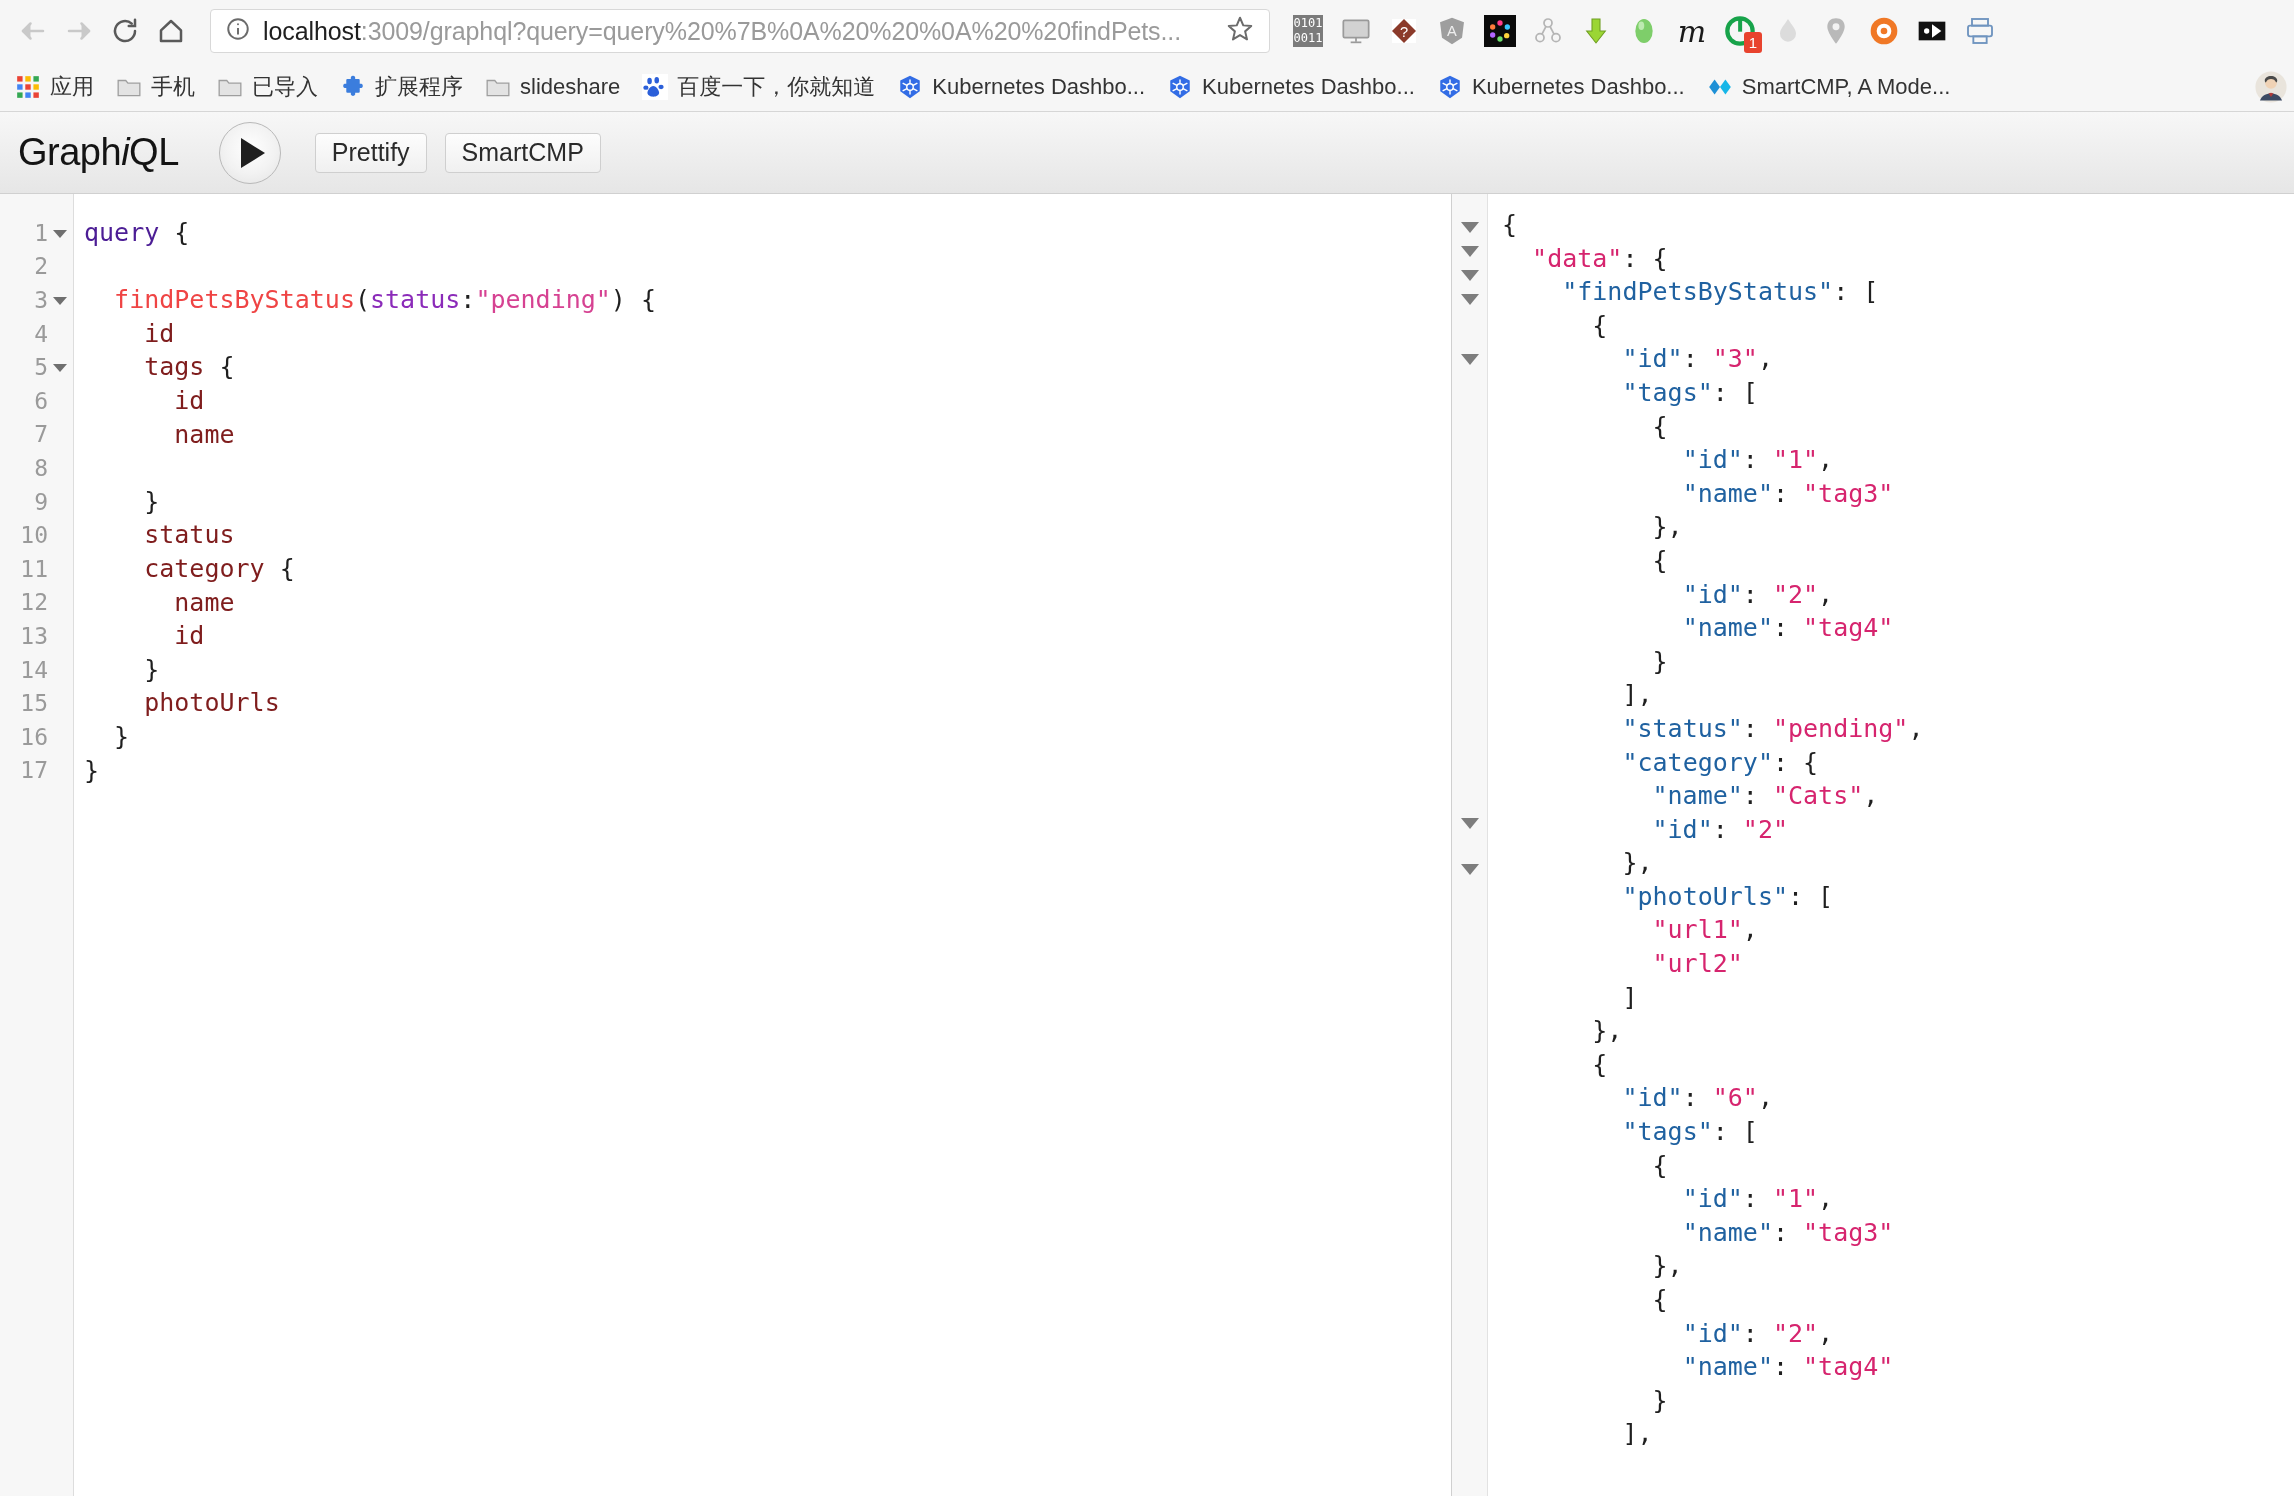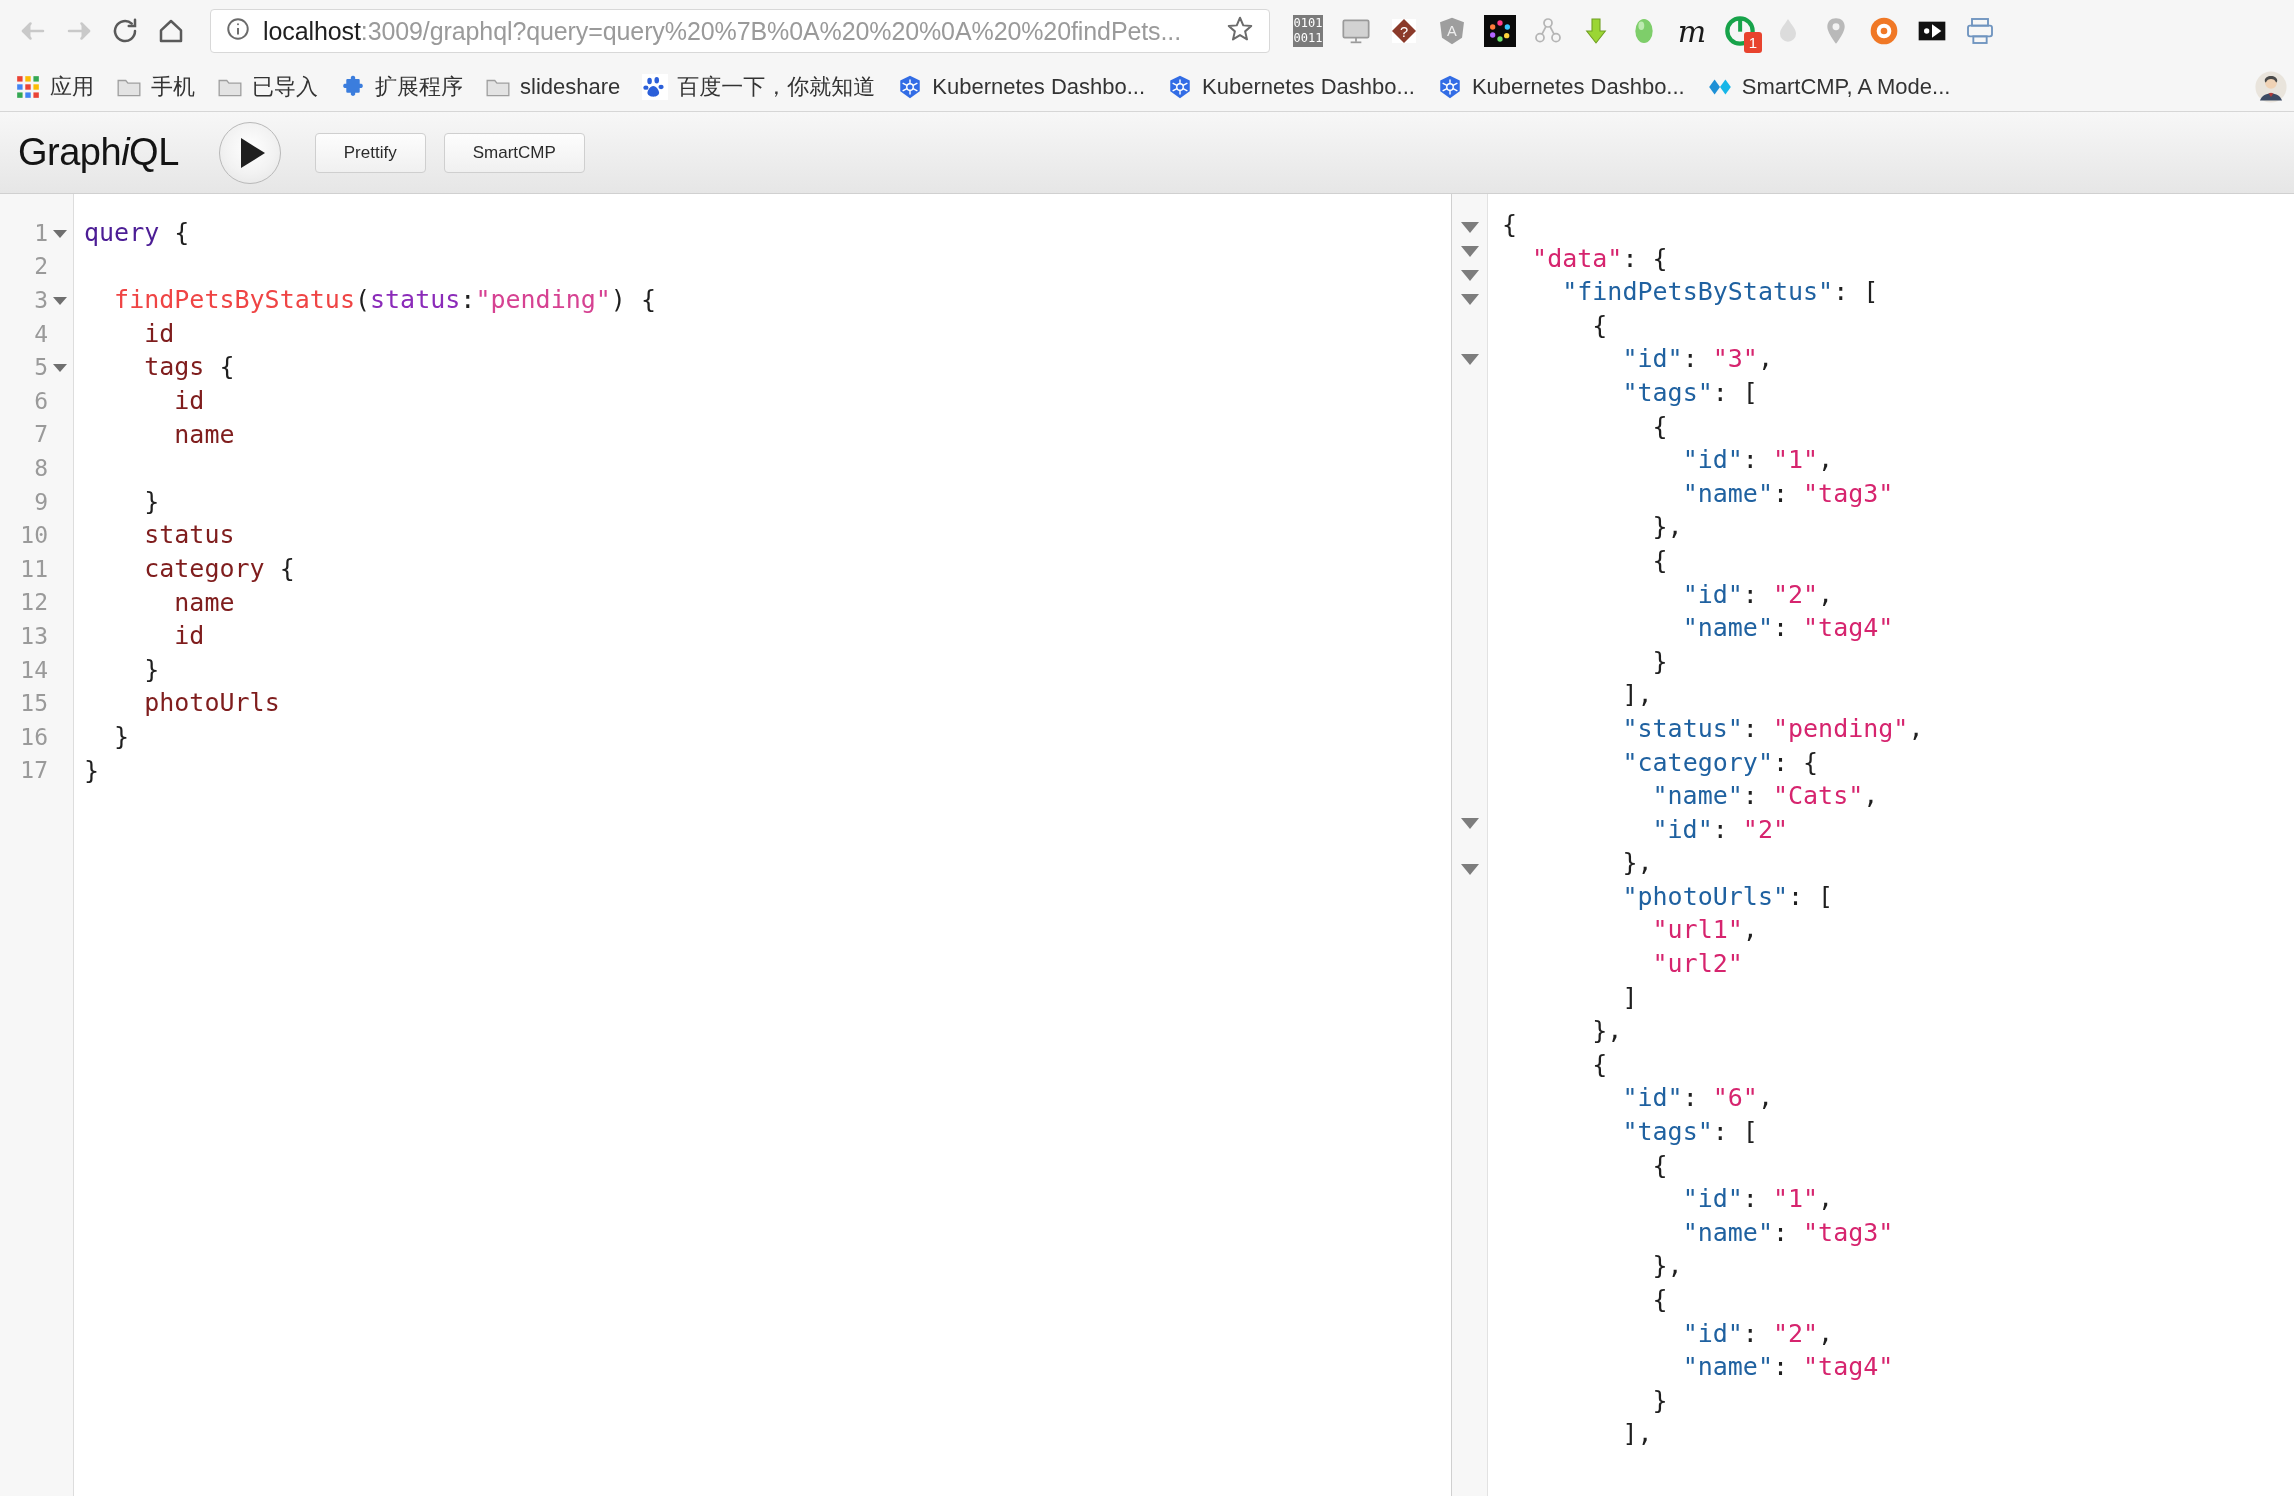--- a/index.html
+++ b/index.html
@@ -123,25 +123,25 @@
   }
   .tri {
     width: 0; height: 0;
     border-top: 15px solid transparent;
     border-bottom: 15px solid transparent;
     border-left: 24px solid #1f1f1f;
     margin-left: 6px;
   }
   .tb-btn {
     height: 40px;
-    padding: 0 28px;
+    padding: 0 16px;
     background: linear-gradient(#fdfdfd, #f0f0f0);
     border: 1px solid #cfcfcf;
     border-radius: 4px;
-    font-size: 17px;
+    font-size: 25px;
     color: #2b2b2b;
     font-family: "Liberation Sans", sans-serif;
     display: flex; align-items: center;
     margin-right: 18px;
   }
 
   
   .panes {
     display: flex;
     height: 1302px;

